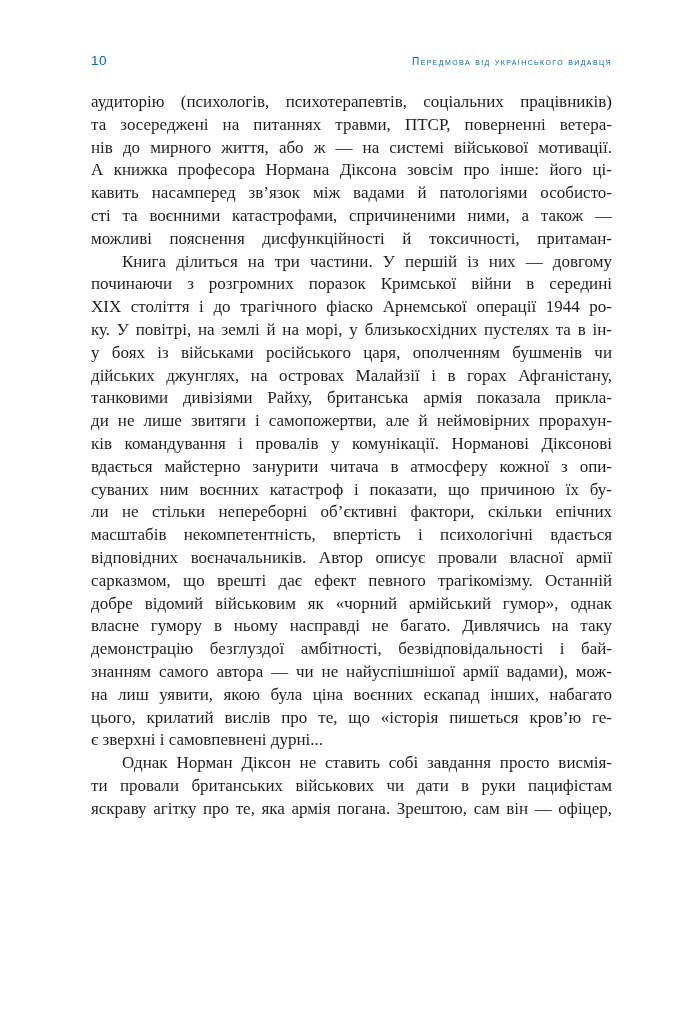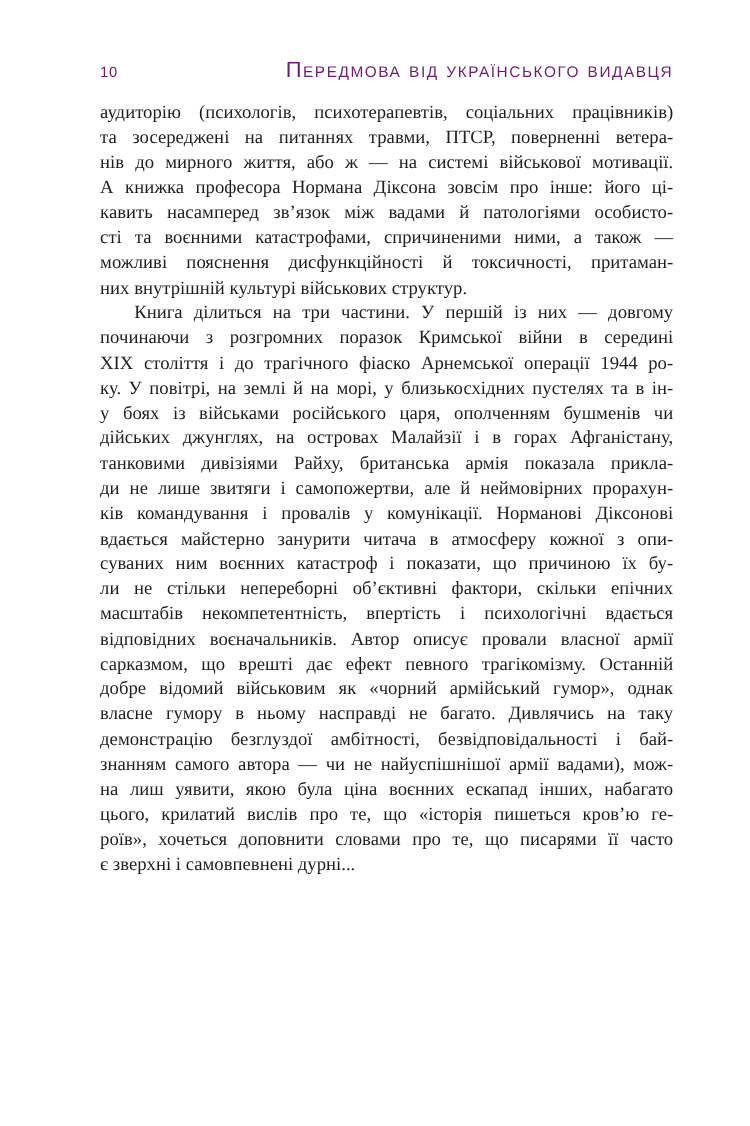--- a/index.html
+++ b/index.html
@@ -14,28 +14,28 @@
   }
   .page-header {
     position: absolute;
     top: 53px;
     left: 91px;
     right: 70px;
     display: flex;
     justify-content: space-between;
     align-items: baseline;
     font-family: "Liberation Sans", sans-serif;
-    color: #701a75;
+    color: #0369a1;
   }
   .page-number {
     font-size: 13.5px;
     letter-spacing: 0.5px;
   }
   .running-title {
-    font-size: 20px;
+    font-size: 10px;
     font-variant: small-caps;
     letter-spacing: 1.4px;
   }
   .text-column {
     position: absolute;
     top: 91px;
     left: 91px;
     width: 521px;
     font-size: 17px;
     line-height: 22.8px;
@@ -61,21 +61,20 @@
 
   <main class="text-column">
       <div class="paragraph">
         <div class="line">аудиторію (психологів, психотерапевтів, соціальних працівників)</div>
         <div class="line">та зосереджені на питаннях травми, ПТСР, поверненні ветера-</div>
         <div class="line">нів до мирного життя, або ж — на системі військової мотивації.</div>
         <div class="line">А книжка професора Нормана Діксона зовсім про інше: його ці-</div>
         <div class="line">кавить насамперед зв’язок між вадами й патологіями особисто-</div>
         <div class="line">сті та воєнними катастрофами, спричиненими ними, а також —</div>
         <div class="line">можливі пояснення дисфункційності й токсичності, притаман-</div>
-        <div class="line para-end">них внутрішній культурі військових структур.</div>
       </div>
       <div class="paragraph">
         <div class="line first-indent">Книга ділиться на три частини. У першій із них — довгому</div>
         <div class="line">починаючи з розгромних поразок Кримської війни в середині</div>
         <div class="line">XIX століття і до трагічного фіаско Арнемської операції 1944 ро-</div>
         <div class="line">ку. У повітрі, на землі й на морі, у близькосхідних пустелях та в ін-</div>
         <div class="line">у боях із військами російського царя, ополченням бушменів чи</div>
         <div class="line">дійських джунглях, на островах Малайзії і в горах Афганістану,</div>
         <div class="line">танковими дивізіями Райху, британська армія показала прикла-</div>
         <div class="line">ди не лише звитяги і самопожертви, але й неймовірних прорахун-</div>
@@ -85,17 +84,21 @@
         <div class="line">ли не стільки непереборні об’єктивні фактори, скільки епічних</div>
         <div class="line">масштабів некомпетентність, впертість і психологічні вдається</div>
         <div class="line">відповідних воєначальників. Автор описує провали власної армії</div>
         <div class="line">сарказмом, що врешті дає ефект певного трагікомізму. Останній</div>
         <div class="line">добре відомий військовим як «чорний армійський гумор», однак</div>
         <div class="line">власне гумору в ньому насправді не багато. Дивлячись на таку</div>
         <div class="line">демонстрацію безглуздої амбітності, безвідповідальності і бай-</div>
         <div class="line">знанням самого автора — чи не найуспішнішої армії вадами), мож-</div>
         <div class="line">на лиш уявити, якою була ціна воєнних ескапад інших, набагато</div>
         <div class="line">цього, крилатий вислів про те, що «історія пишеться кров’ю ге-</div>
-        <div class="line">роїв», хочеться доповнити словами про те, що писарями її часто</div>
         <div class="line para-end">є зверхні і самовпевнені дурні...</div>
+      </div>
+      <div class="paragraph">
+        <div class="line first-indent">Однак Норман Діксон не ставить собі завдання просто висмія-</div>
+        <div class="line">ти провали британських військових чи дати в руки пацифістам</div>
+        <div class="line">яскраву агітку про те, яка армія погана. Зрештою, сам він — офіцер,</div>
       </div>
     </main>
 </div>
 
 </body></html>

